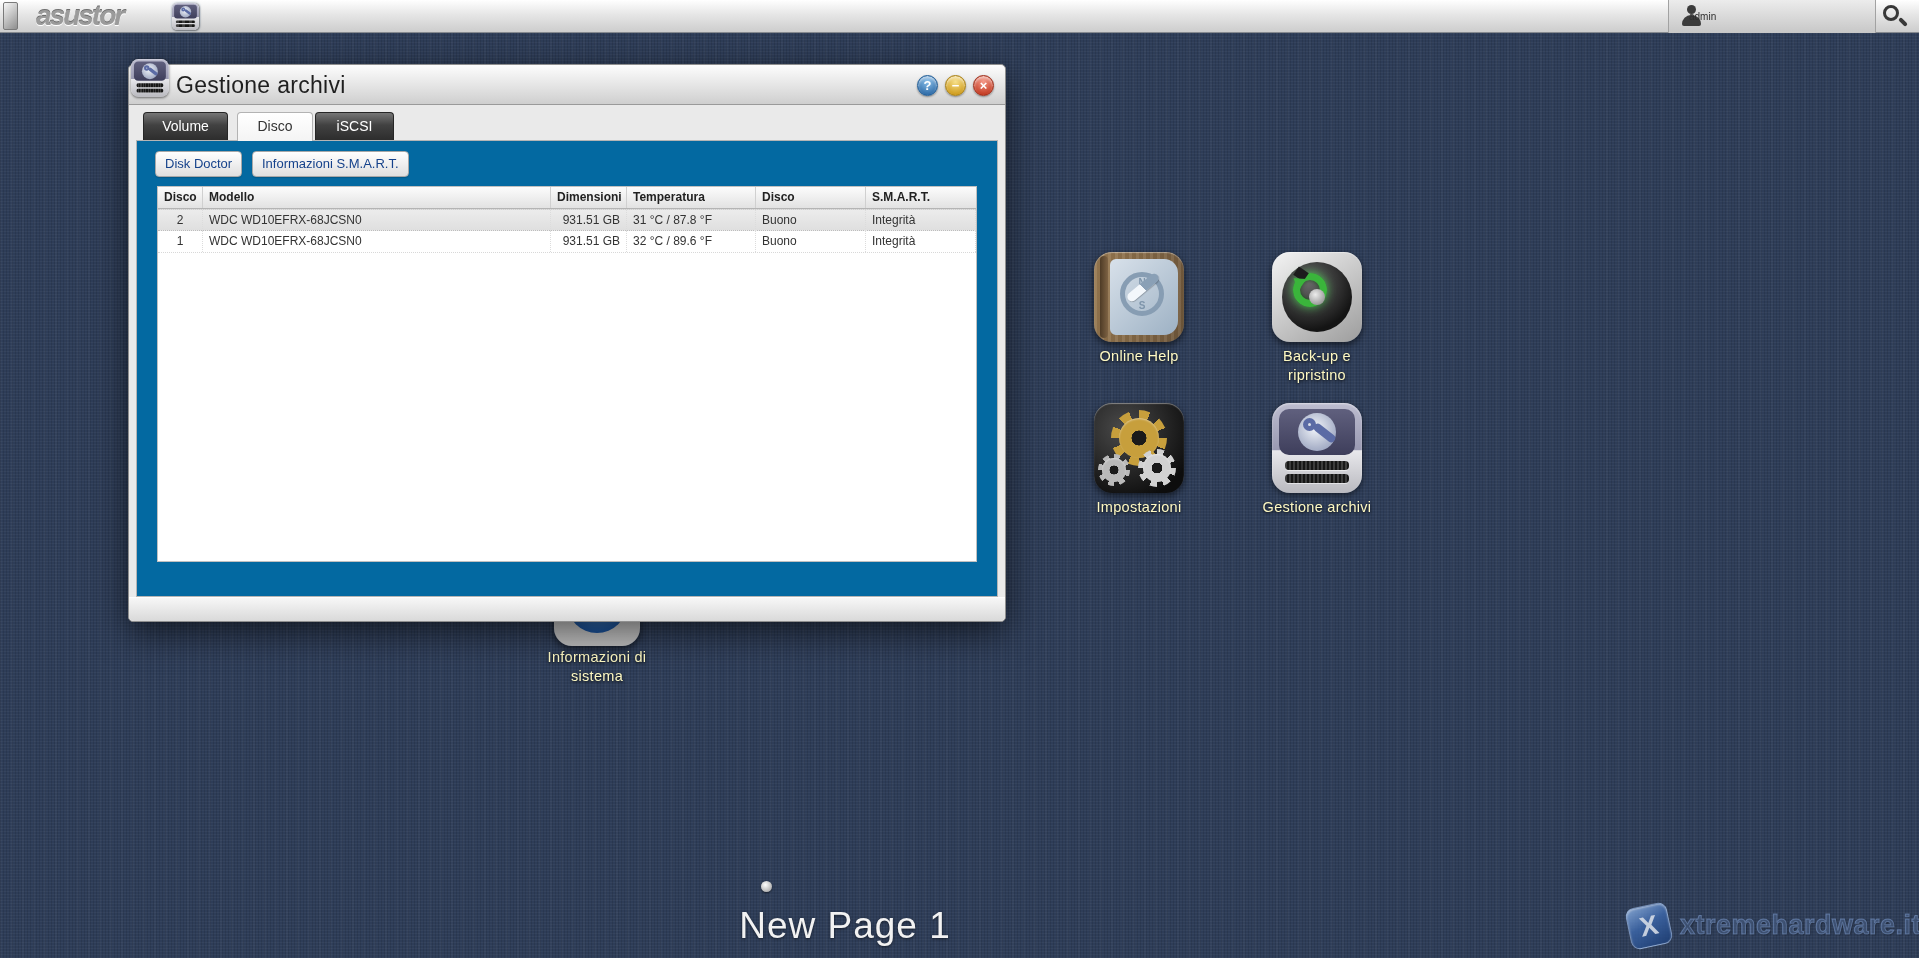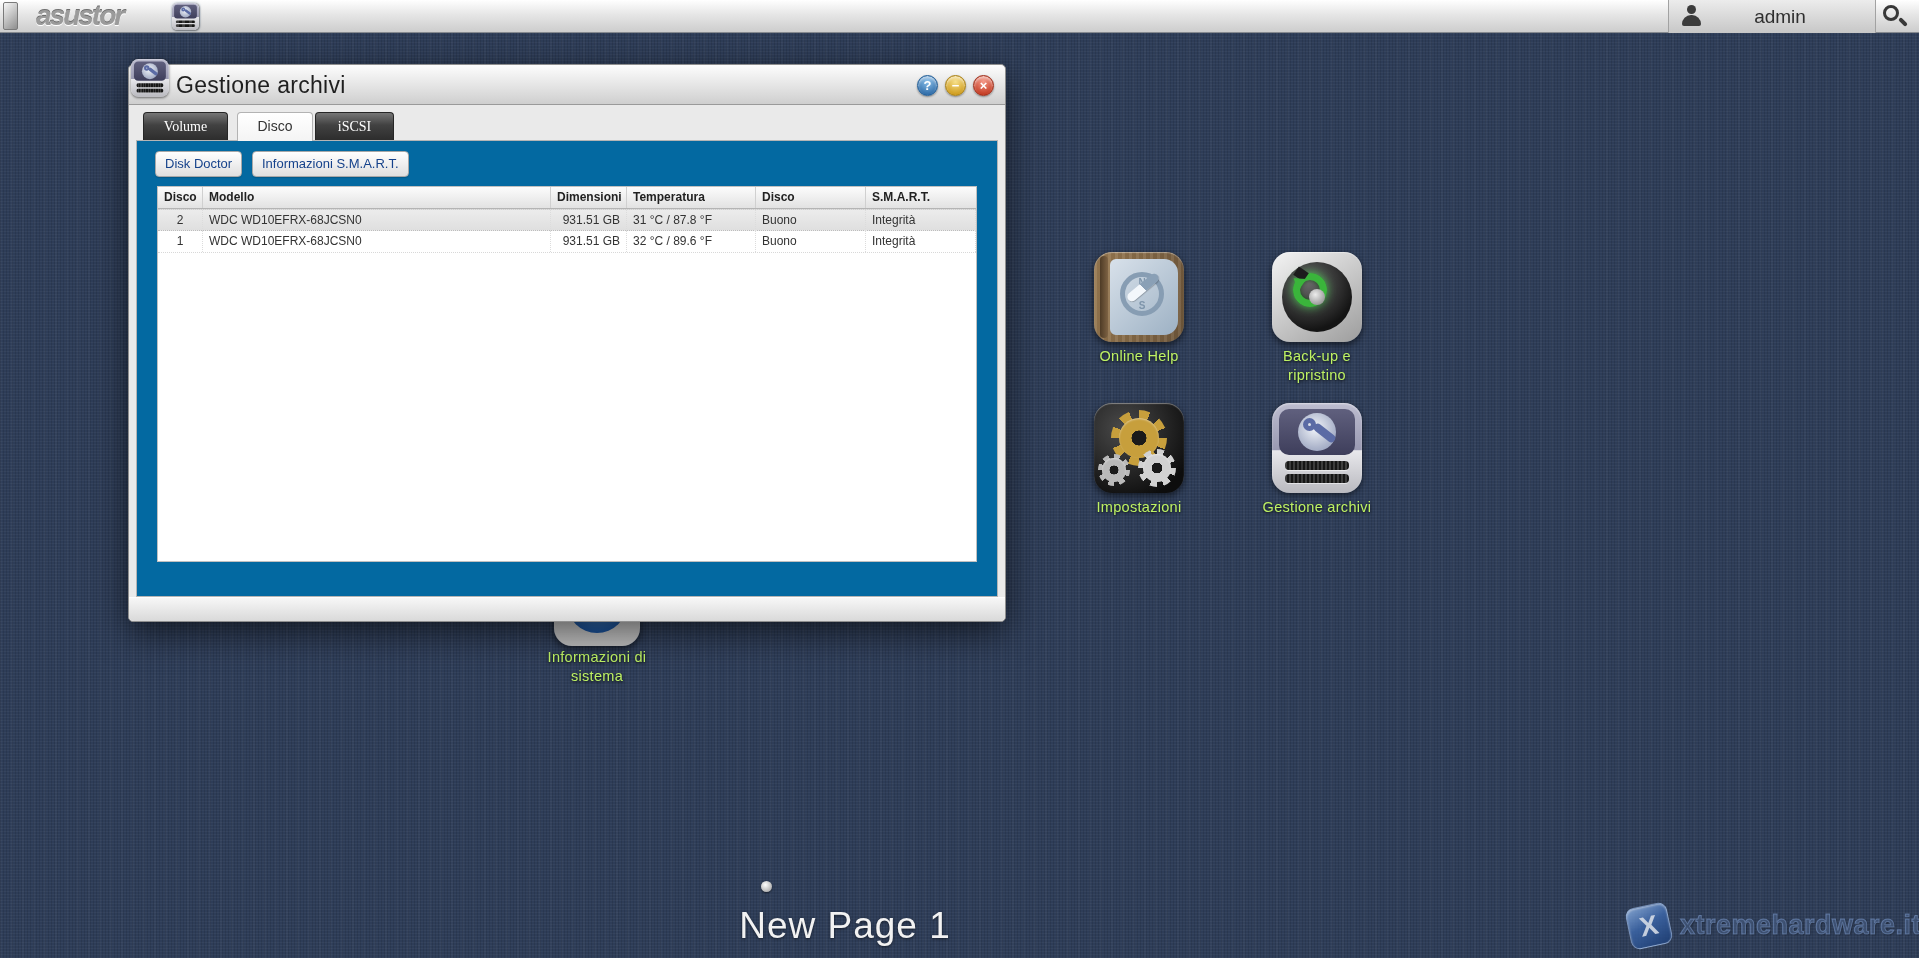--- a/index.html
+++ b/index.html
@@ -23,42 +23,42 @@
     font-size:28px; font-weight:bold; font-style:italic; letter-spacing:-2px;
     color:#9b9b9b; text-shadow:0 1px 0 #ffffff, 0 -1px 0 #6e6e6e; }
   .task-tile { position:absolute; left:170px; top:1px; width:31px; height:31px; border-radius:4px;
     background:radial-gradient(circle,#d2e6ff 5%, rgba(198,224,255,.18) 72%, rgba(198,224,255,0) 100%); }
   .icon-scale { position:relative; }
   .user-box { position:absolute; left:1668px; top:0; width:208px; height:33px;
     background:linear-gradient(#ececec,#c7c7c7); border-left:1px solid #a2a2a2; border-right:1px solid #a2a2a2; }
   .person-icon { position:absolute; left:12px; top:5px; width:20px; height:23px; }
   .person-head { width:9px; height:9px; border-radius:50%; background:#3c3c3c; margin:0 auto; }
   .person-body { width:19px; height:11px; border-radius:9px 9px 2px 2px; background:#3c3c3c; margin:1px auto 0; }
-  .user-label { position:absolute; left:20px; right:4px; text-align:center; line-height:33px; font-size:19px; color:#2f2f2f; }
+  .user-label { position:absolute; left:20px; right:4px; text-align:left; line-height:33px; font-size:10px; color:#2f2f2f; }
   .search-btn { position:absolute; right:10px; top:4px; width:27px; height:27px; cursor:pointer; }
   .search-glass { position:absolute; left:1px; top:1px; width:16px; height:16px; border:3px solid #383838; border-radius:50%; }
   .search-handle { position:absolute; left:16px; top:16px; width:10px; height:4px; background:#383838; border-radius:2px; transform:rotate(45deg); }
 
   
   .window { position:absolute; left:128px; top:64px; width:878px; height:558px; z-index:5;
     background:#eaeaea; border:1px solid #8f8f8f; border-radius:5px;
     box-shadow:0 10px 35px rgba(0,0,0,.6); }
   .titlebar { position:absolute; left:0; right:0; top:0; height:40px; border-radius:5px 5px 0 0;
     background:linear-gradient(#fdfdfd,#cfcfcf); border-bottom:1px solid #9a9a9a; }
   .window-title { position:absolute; left:47px; top:0; line-height:40px; font-size:23px; color:#1f1f1f; letter-spacing:.3px; }
   .wbtn { position:absolute; top:10px; width:21px; height:21px; border-radius:50%; cursor:pointer;
     color:#fff; font-size:13px; line-height:20px; text-align:center; font-weight:bold;
     box-shadow:inset 0 2px 3px rgba(255,255,255,.65), 0 1px 2px rgba(0,0,0,.4); }
   .wbtn-help  { right:67px; background:radial-gradient(circle at 50% 30%,#8cc0ea,#2f6ca8 78%); border:1px solid #1f5c96; }
   .wbtn-min   { right:39px; background:radial-gradient(circle at 50% 30%,#f7e08a,#cf9c1d 78%); border:1px solid #a87f12; }
   .wbtn-close { right:11px; background:radial-gradient(circle at 50% 30%,#f59a8a,#c33b22 78%); border:1px solid #9e2c18; }
 
   .tab { position:absolute; height:28px; line-height:27px; text-align:center; font-size:14px;
     border-radius:4px 4px 0 0; cursor:pointer; z-index:3; }
-  .tab-dark { background:linear-gradient(#767676,#414141 45%,#2d2d2d); color:#fff; border:1px solid #262626; border-bottom:none;font-family:Liberation Serif, serif; }
+  .tab-dark { background:linear-gradient(#767676,#414141 45%,#2d2d2d); color:#fff; border:1px solid #262626; border-bottom:none; }
   .tab-active { background:linear-gradient(#ffffff,#f4f4f4); color:#333; border:1px solid #b3b3b3; border-bottom:none; height:29px; }
   .tab-volume { left:14px;  top:47px; width:85px; }
   .tab-disco  { left:108px; top:47px; width:76px; }
   .tab-iscsi  { left:186px; top:47px; width:79px; }
 
   .content { position:absolute; left:7px; right:7px; top:75px; bottom:24px;
     background:#0369a1; border:1px solid #b5b5b5; z-index:2; }
   .btn { position:absolute; height:26px; line-height:24px; padding:0 9px; font-size:13px; color:#15428b;
     background:linear-gradient(#ffffff,#dfdfdf); border:1px solid #a8a8a8; border-radius:4px;
     box-shadow:0 1px 1px rgba(0,0,0,.15); cursor:pointer; white-space:nowrap; }
@@ -81,21 +81,21 @@
   .row-1 { top:44px; background:#ffffff; border-bottom:1px dotted #d8d8d8; }
   .cell { position:absolute; top:0; height:21px; line-height:21px; font-size:12px; color:#333;
     padding:0 6px; border-right:1px dotted #dcdcdc; overflow:hidden; white-space:nowrap; }
   .cell.c0 { text-align:center; }
   .win-footer { position:absolute; left:0; right:0; bottom:0; height:24px; border-radius:0 0 5px 5px;
     background:linear-gradient(#f7f7f7,#d9d9d9); border-top:1px solid #fdfdfd; }
 
   
   .tile { position:absolute; width:90px; height:90px; border-radius:18px; cursor:pointer;
     box-shadow:0 3px 7px rgba(0,0,0,.55), inset 0 1px 1px rgba(255,255,255,.4); }
-  .icon-label { position:absolute; text-align:center; font-size:14.5px; color:#bef264; line-height:19px;
+  .icon-label { position:absolute; text-align:center; font-size:14.5px; color:#fef9c3; line-height:19px;
     text-shadow:0 1px 3px rgba(0,0,0,.9); letter-spacing:.3px; }
 
   
   .drive-icon { position:absolute; width:90px; height:90px; border-radius:18px;
     background:linear-gradient(#bdbdd0 0%, #9a9ab2 52%, #e8e8ec 53%, #b9b9bf);
     box-shadow:inset 0 1px 2px rgba(255,255,255,.5), 0 2px 6px rgba(0,0,0,.5); }
   .drive-emblem { position:absolute; left:7px; top:6px; width:76px; height:46px; border-radius:10px;
     background:linear-gradient(#60607e,#3e3e5b); }
   .drive-ring { position:absolute; left:19px; top:4px; width:38px; height:38px; border-radius:50%;
     background:radial-gradient(circle at 45% 40%, #f2f5fa, #aeb6cc 62%, #8b94b4); }

